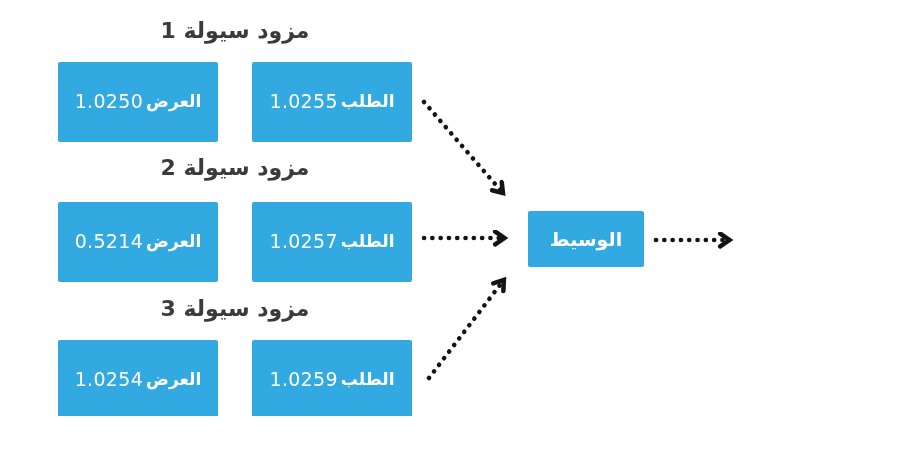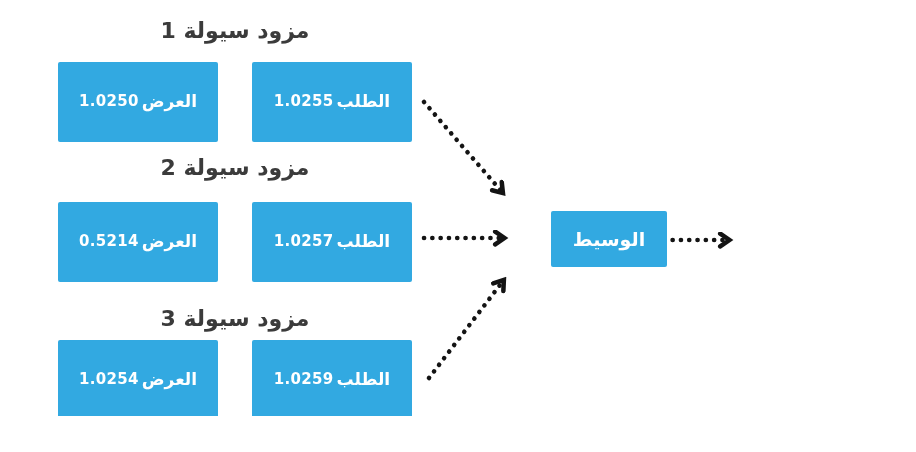--- a/index.html
+++ b/index.html
@@ -25,31 +25,30 @@
     width:160px;height:80px;
     background:var(--accent,#32a9e1);
     border-radius:2px;
     display:flex;flex-direction:row;
     align-items:center;justify-content:center;
     gap:3px;
     color:#ffffff;
     direction:rtl;
   }
   .pbox .lbl{font-size:17px;font-weight:bold;line-height:1.15;}
-  .pbox .val{font-size:15px;font-weight:bold;line-height:1.15;letter-spacing:.3px;}
+  .pbox .val{font-size:19px;font-weight:normal;line-height:1.15;letter-spacing:.3px;}
   .nodebox{
     position:absolute;
     width:116px;height:56px;
     background:var(--accent,#32a9e1);
     border-radius:2px;
     display:flex;align-items:center;justify-content:center;
     color:#ffffff;
     font-size:19px;font-weight:bold;
     direction:rtl;
-    margin-left:23px;
   }
   .arrows{
     position:absolute;left:0;top:0;width:916px;height:452px;
     pointer-events:none;
   }
   .arrows line{
     stroke:var(--arrow,#141414);
     stroke-width:4.6;
     stroke-linecap:round;
     stroke-dasharray:0.1 8.2;
@@ -94,21 +93,21 @@
   <div class="lp-title" style="top:153px">مزود سيولة 2</div>
   <div class="pbox" style="left:58px;top:202px">
     <div class="lbl">العرض</div>
     <div class="val">0.5214</div>
   </div>
   <div class="pbox" style="left:252px;top:202px">
     <div class="lbl">الطلب</div>
     <div class="val">1.0257</div>
   </div>
 
-  <div class="lp-title" style="top:304px">مزود سيولة 3</div>
+  <div class="lp-title" style="top:294px">مزود سيولة 3</div>
   <div class="pbox" style="left:58px;top:340px">
     <div class="lbl">العرض</div>
     <div class="val">1.0254</div>
   </div>
   <div class="pbox" style="left:252px;top:340px">
     <div class="lbl">الطلب</div>
     <div class="val">1.0259</div>
   </div>
 
   <div class="nodebox" style="left:528px;top:211px">

